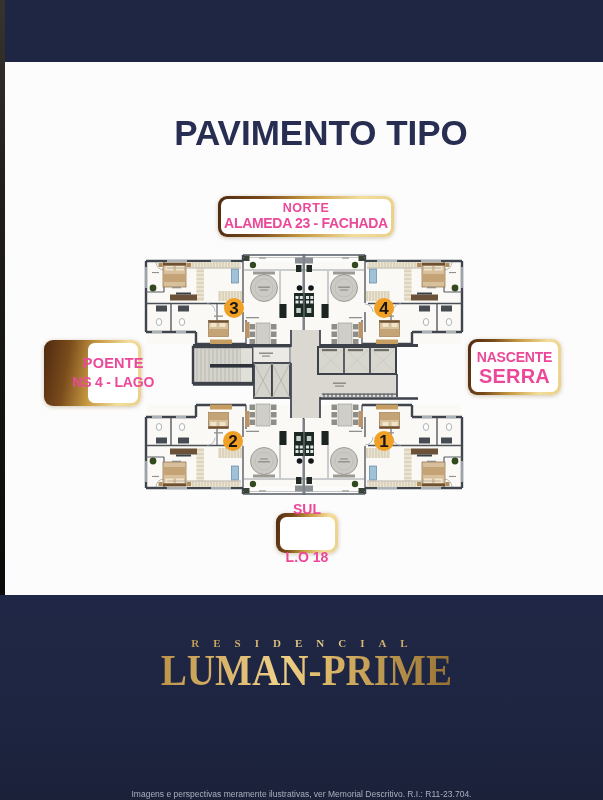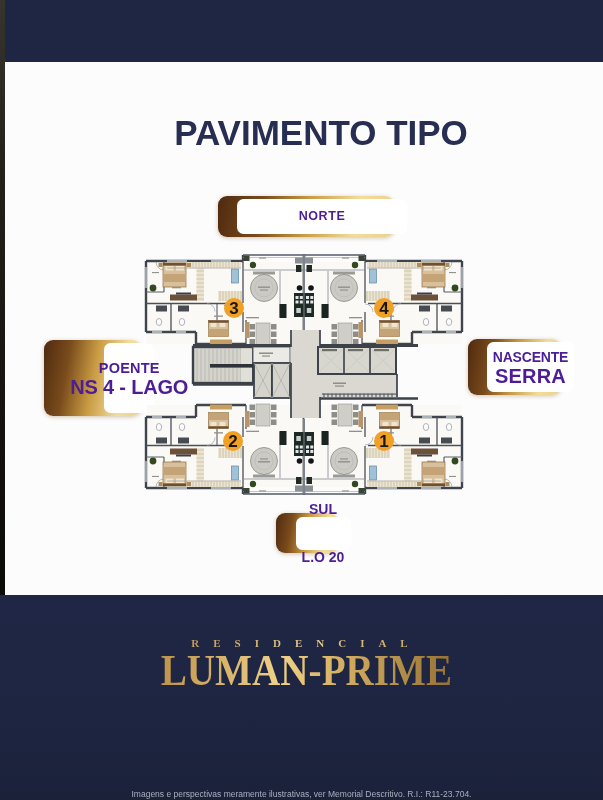--- a/index.html
+++ b/index.html
@@ -4,55 +4,56 @@
 <style>
   html,body{margin:0;padding:0;}
   body{width:603px;height:800px;position:relative;background:#fcfcfc;overflow:hidden;
        font-family:"Liberation Sans", sans-serif;}
   .abs{position:absolute;}
   .gbox{position:absolute;border-radius:9px;padding:2.6px;
         background:linear-gradient(100deg,#4f2a10 0%,#7a4c1c 25%,#c89a42 50%,#f3dd9b 78%,#ead08a 100%);
         box-sizing:border-box;box-shadow:0 1px 4px rgba(120,90,30,0.35);}
   .gbox .in{width:100%;height:100%;background:#fff;border-radius:6.5px;
         display:flex;flex-direction:column;align-items:center;justify-content:center;
-        color:#4c1d95;font-weight:bold;box-sizing:border-box;margin-left:16px;}
+        color:#ec4899;font-weight:bold;box-sizing:border-box;}
 </style>
 </head>
 <body>
 
 <div class="abs" style="left:0;top:0;width:603px;height:62px;background:#1f2644;"></div>
 
 <div class="abs" style="left:0;top:0;width:5px;height:601px;background:linear-gradient(180deg,#37332d 0%,#23201c 30%,#15130f 70%,#0a0a08 100%);"></div>
 
 <div class="abs" style="left:22px;top:113px;width:598px;text-align:center;color:#272e52;font-size:35px;font-weight:bold;letter-spacing:0px;">PAVIMENTO TIPO</div>
 
 <div class="gbox" style="left:218px;top:196px;width:176px;height:41px;">
   <div class="in" style="white-space:nowrap;">
     <div style="font-size:12.5px;letter-spacing:0.6px;line-height:13.5px;">NORTE</div>
+    <div style="font-size:14px;letter-spacing:-0.3px;line-height:15.5px;">ALAMEDA 23 - FACHADA</div>
   </div>
 </div>
 
-<div class="gbox" style="left:44px;top:340px;width:97px;height:76px;padding-left:44px;">
+<div class="gbox" style="left:44px;top:340px;width:97px;height:66px;padding-left:44px;">
   <div class="in" style="white-space:nowrap;">
     <div style="font-size:14.5px;letter-spacing:0.2px;line-height:19px;">POENTE</div>
-    <div style="font-size:20px;letter-spacing:-0.2px;line-height:19px;">NS 4 - LAGO</div>
+    <div style="font-size:14px;letter-spacing:-0.2px;line-height:19px;">NS 4 - LAGO</div>
   </div>
 </div>
 
 <div class="gbox" style="left:468px;top:339px;width:93px;height:56px;">
   <div class="in" style="white-space:nowrap;">
     <div style="font-size:14px;letter-spacing:-0.2px;line-height:19px;">NASCENTE</div>
     <div style="font-size:20px;letter-spacing:0.2px;line-height:19px;">SERRA</div>
   </div>
 </div>
 
 <div class="gbox" style="left:276px;top:513px;width:62px;height:40px;padding:3.5px;">
   <div class="in" style="white-space:nowrap;gap:32px;">
     <div style="font-size:14px;line-height:16px;">SUL</div>
-    <div style="font-size:14px;line-height:16px;">L.O 20</div>
+    <div style="font-size:14px;line-height:16px;">L.O 18</div>
   </div>
 </div>
 
 <svg class="abs" style="left:0;top:0" width="603" height="600" viewBox="0 0 603 600">
 <defs>
 <g id="quad">
 
   <rect x="147" y="262" width="157" height="82" fill="#fbf9f5"></rect>
 
   <g stroke="#3f444d" stroke-width="2.4" fill="none">

